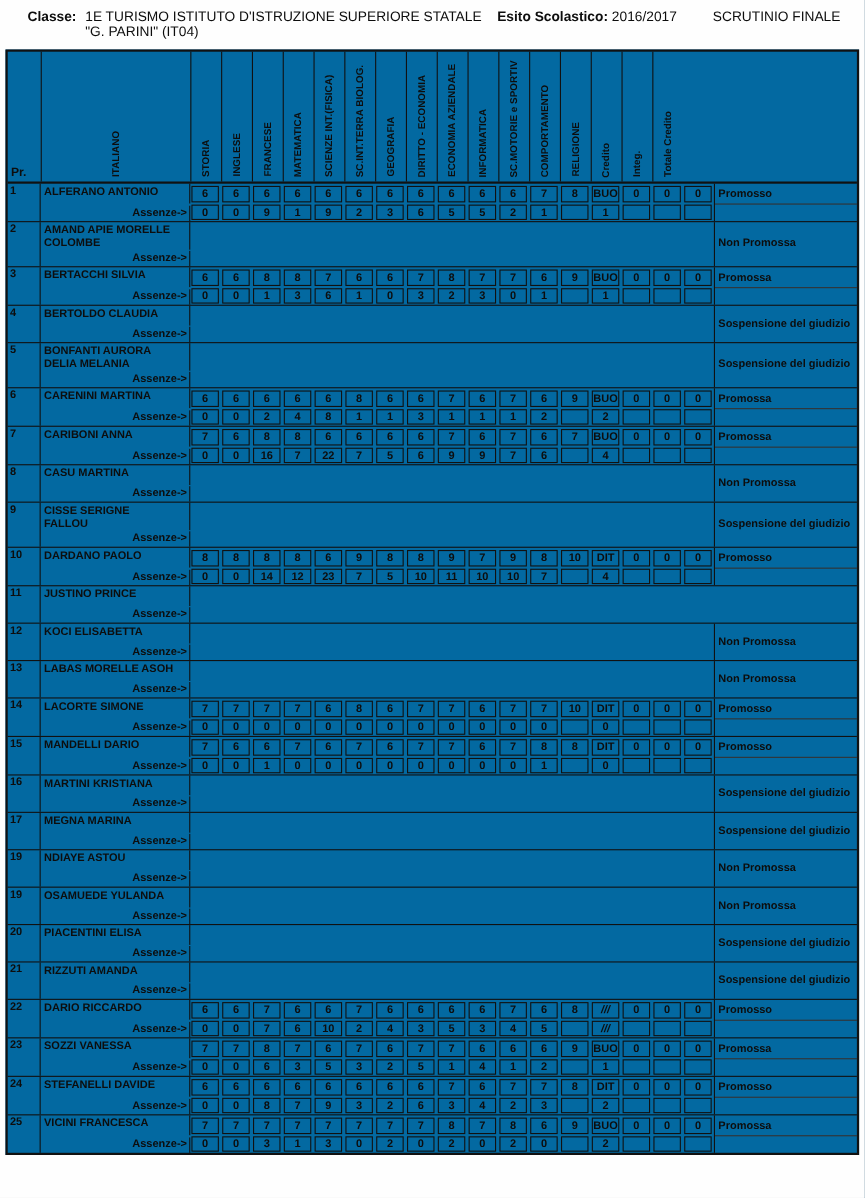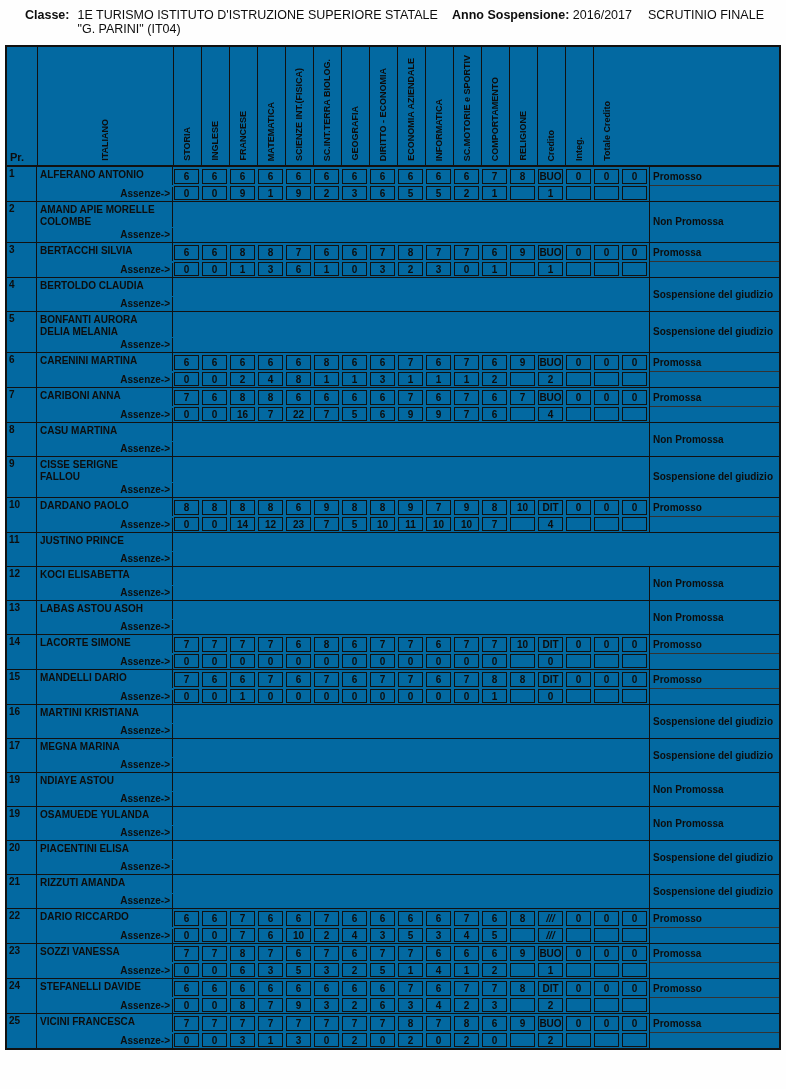--- a/index.html
+++ b/index.html
@@ -116,21 +116,21 @@
 
   <div class="doc-header">
     <div class="dh-left">
       <span class="lbl">Classe:</span>
       <div class="val-block">
         <div>1E TURISMO ISTITUTO D'ISTRUZIONE SUPERIORE STATALE</div>
         <div>"G. PARINI" (IT04)</div>
       </div>
     </div>
     <div class="dh-anno">
-      <span class="lbl">Anno Sospensione:</span>
+      <span class="lbl">Esito Scolastico:</span>
       <span>2016/2017</span>
     </div>
     <div class="dh-scrutinio">SCRUTINIO FINALE</div>
   </div>
 
   <div class="grade-table">
     <div class="thead" id="thead">
       <div class="pr-h">
         <span>Pr.</span>
       </div>
@@ -459,21 +459,21 @@
           <div class="prcell">12</div>
           <div class="namecell">KOCI ELISABETTA</div>
           <div class="asslabel">Assenze-&gt;</div>
           <div class="emptyarea"></div>
           <div class="esito centered">
             <div class="">Non Promossa</div>
           </div>
         </div>
         <div class="sblock">
           <div class="prcell">13</div>
-          <div class="namecell">LABAS ASTOU ASOH</div>
+          <div class="namecell">LABAS MORELLE ASOH</div>
           <div class="asslabel">Assenze-&gt;</div>
           <div class="emptyarea"></div>
           <div class="esito centered">
             <div class="">Non Promossa</div>
           </div>
         </div>
         <div class="sblock">
           <div class="prcell">14</div>
           <div class="namecell">LACORTE SIMONE</div>
           <div class="asslabel">Assenze-&gt;</div>

